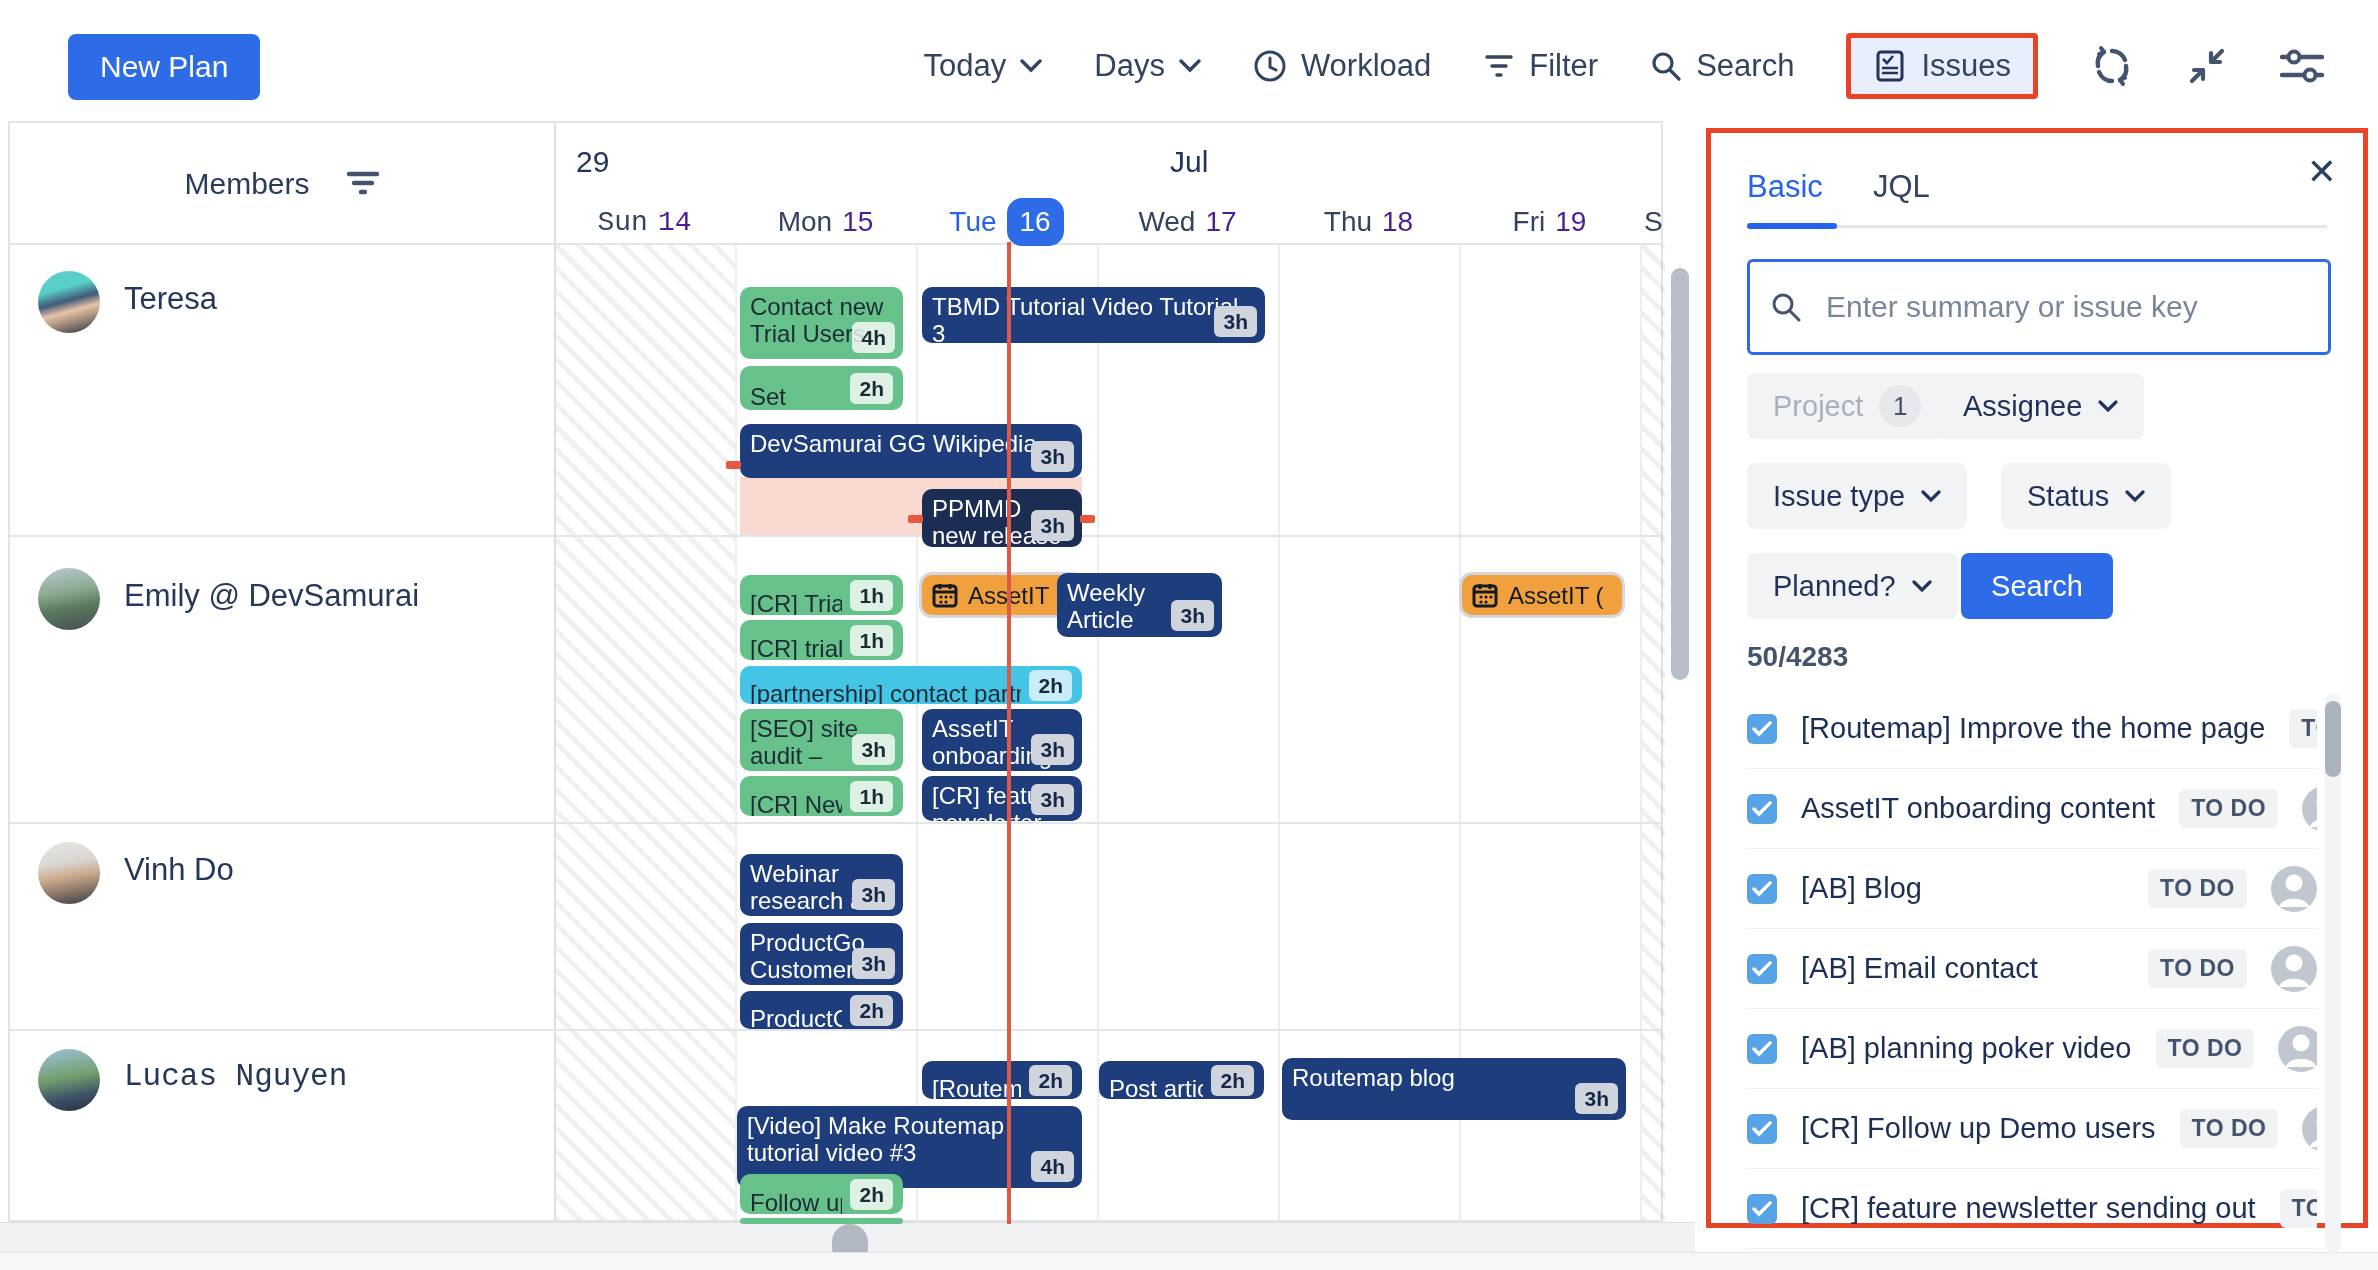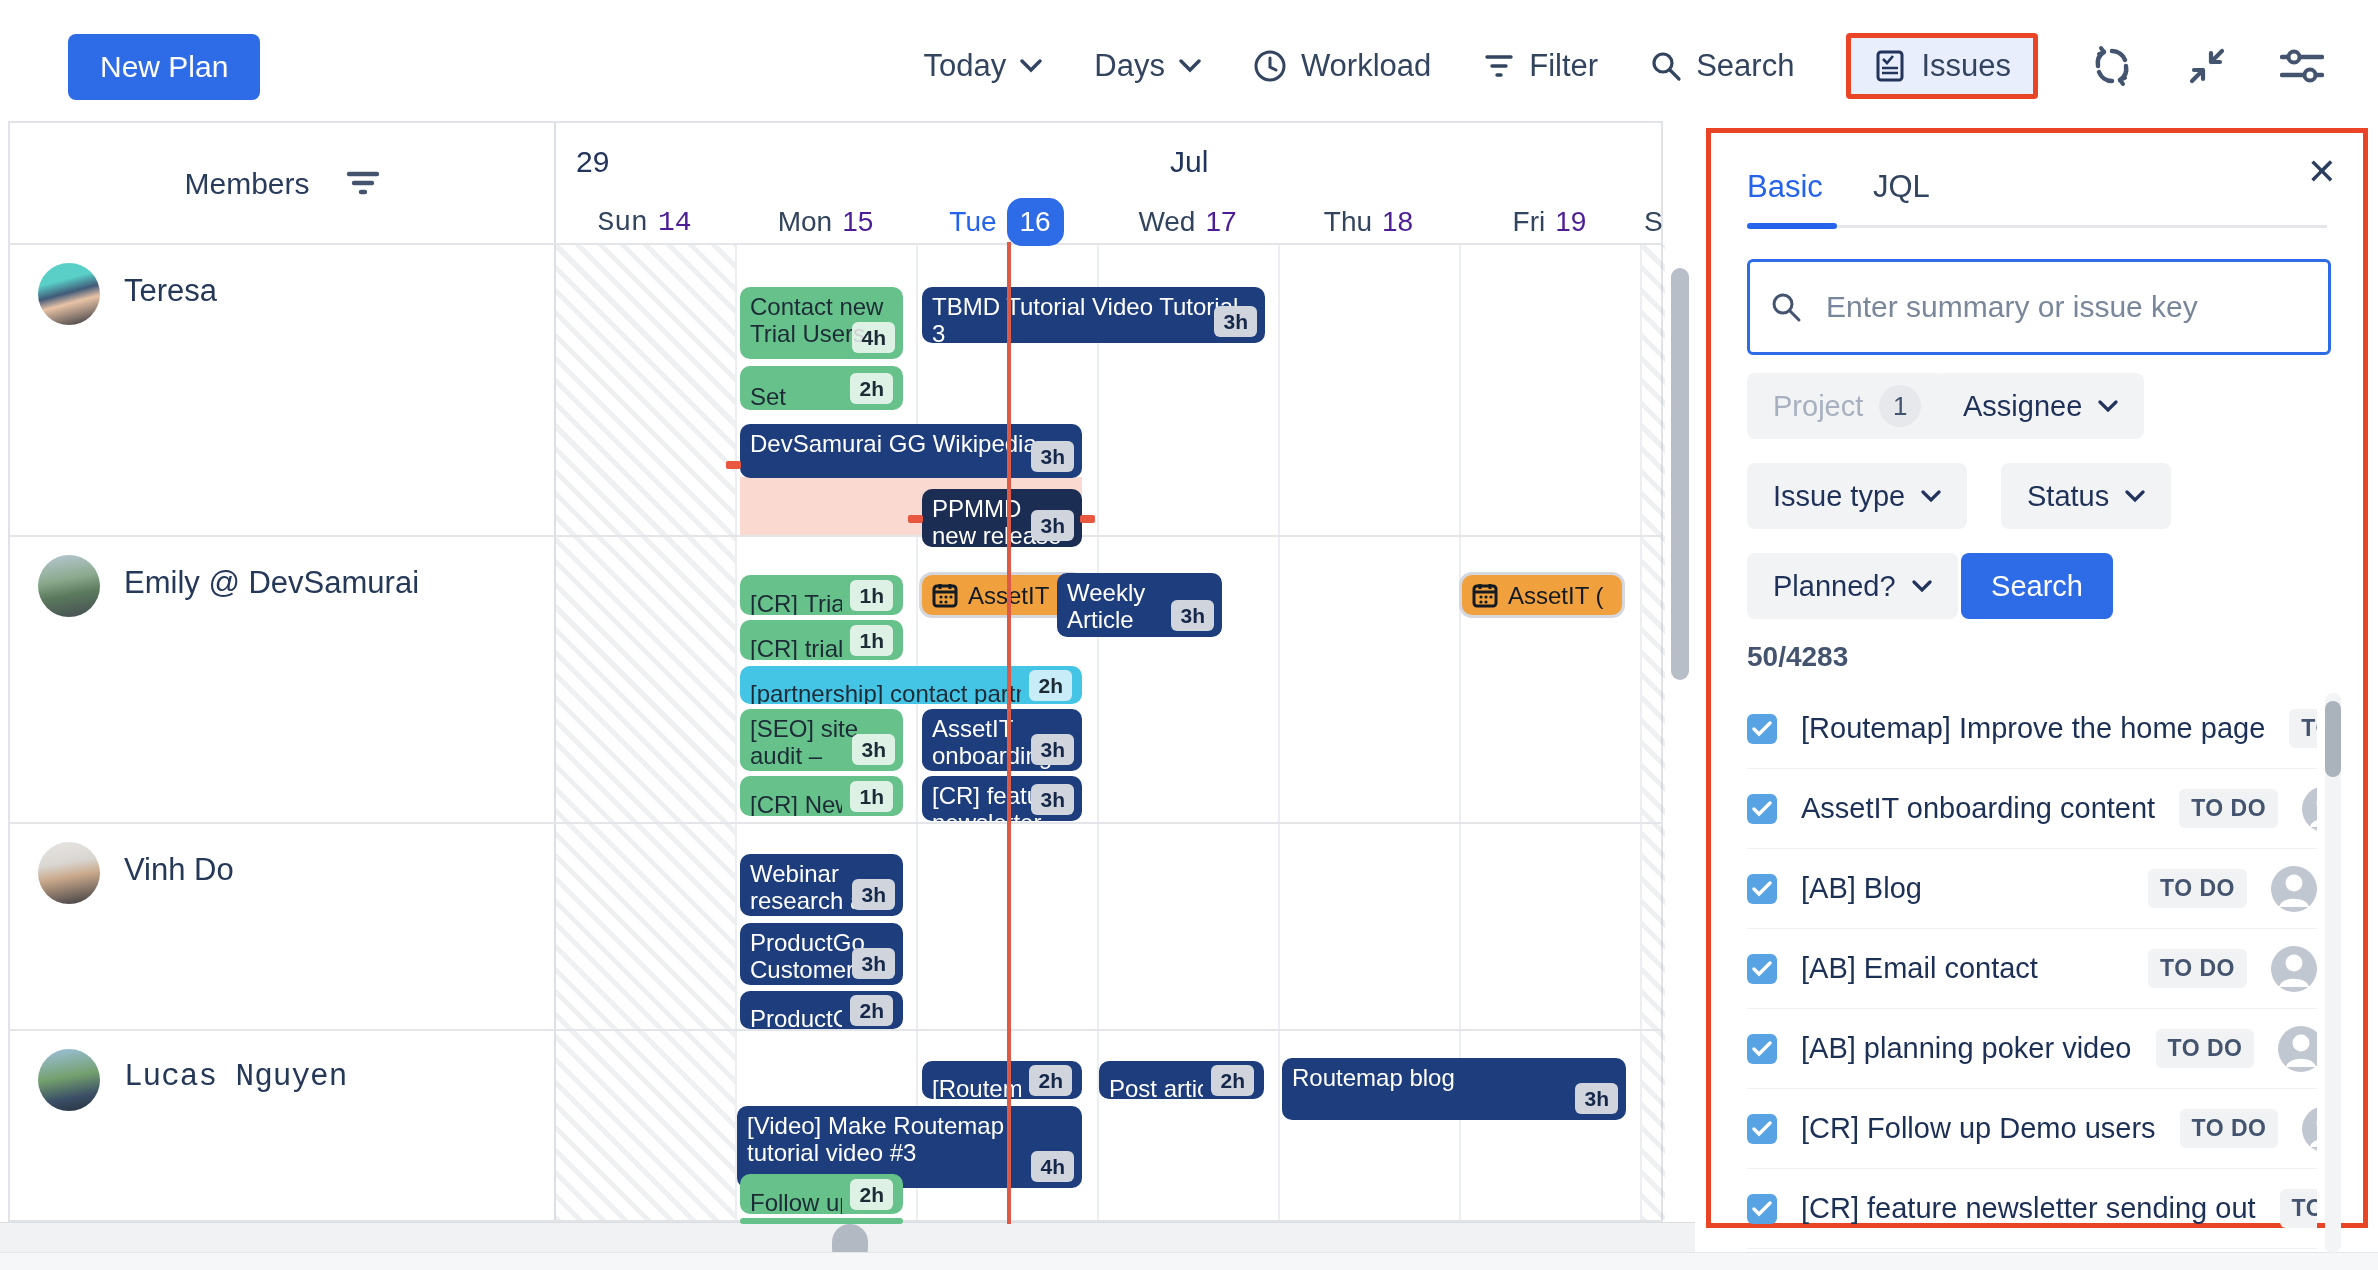--- a/index.html
+++ b/index.html
@@ -220,25 +220,25 @@
       <span class="day-num">18</span>
     </div>
     <div class="day-label" style="left:1449px;">
       <span>Fri</span>
       <span class="day-num">19</span>
     </div>
     <div class="day-label" style="left:1630px; width:40px; justify-content:flex-start; padding-left:4px;">
       <span>S</span>
     </div>
 
-    <div class="member-cell" style="top:122px; height:336px;">
+    <div class="member-cell" style="top:130px; height:336px;">
       <div class="avatar av-teresa"></div>
       <div class="member-name">Teresa</div>
     </div>
-    <div class="member-cell" style="top:414px; height:355px;border-radius:21px;">
+    <div class="member-cell" style="top:427px; height:355px;border-radius:21px;">
       <div class="avatar av-emily"></div>
       <div class="member-name">Emily @ DevSamurai</div>
     </div>
     <div class="member-cell" style="top:701px; height:205px;">
       <div class="avatar av-vinh"></div>
       <div class="member-name">Vinh Do</div>
     </div>
     <div class="member-cell" style="top:908px; height:193px;font-family:Liberation Mono, monospace;">
       <div class="avatar av-lucas"></div>
       <div class="member-name">Lucas Nguyen</div>

